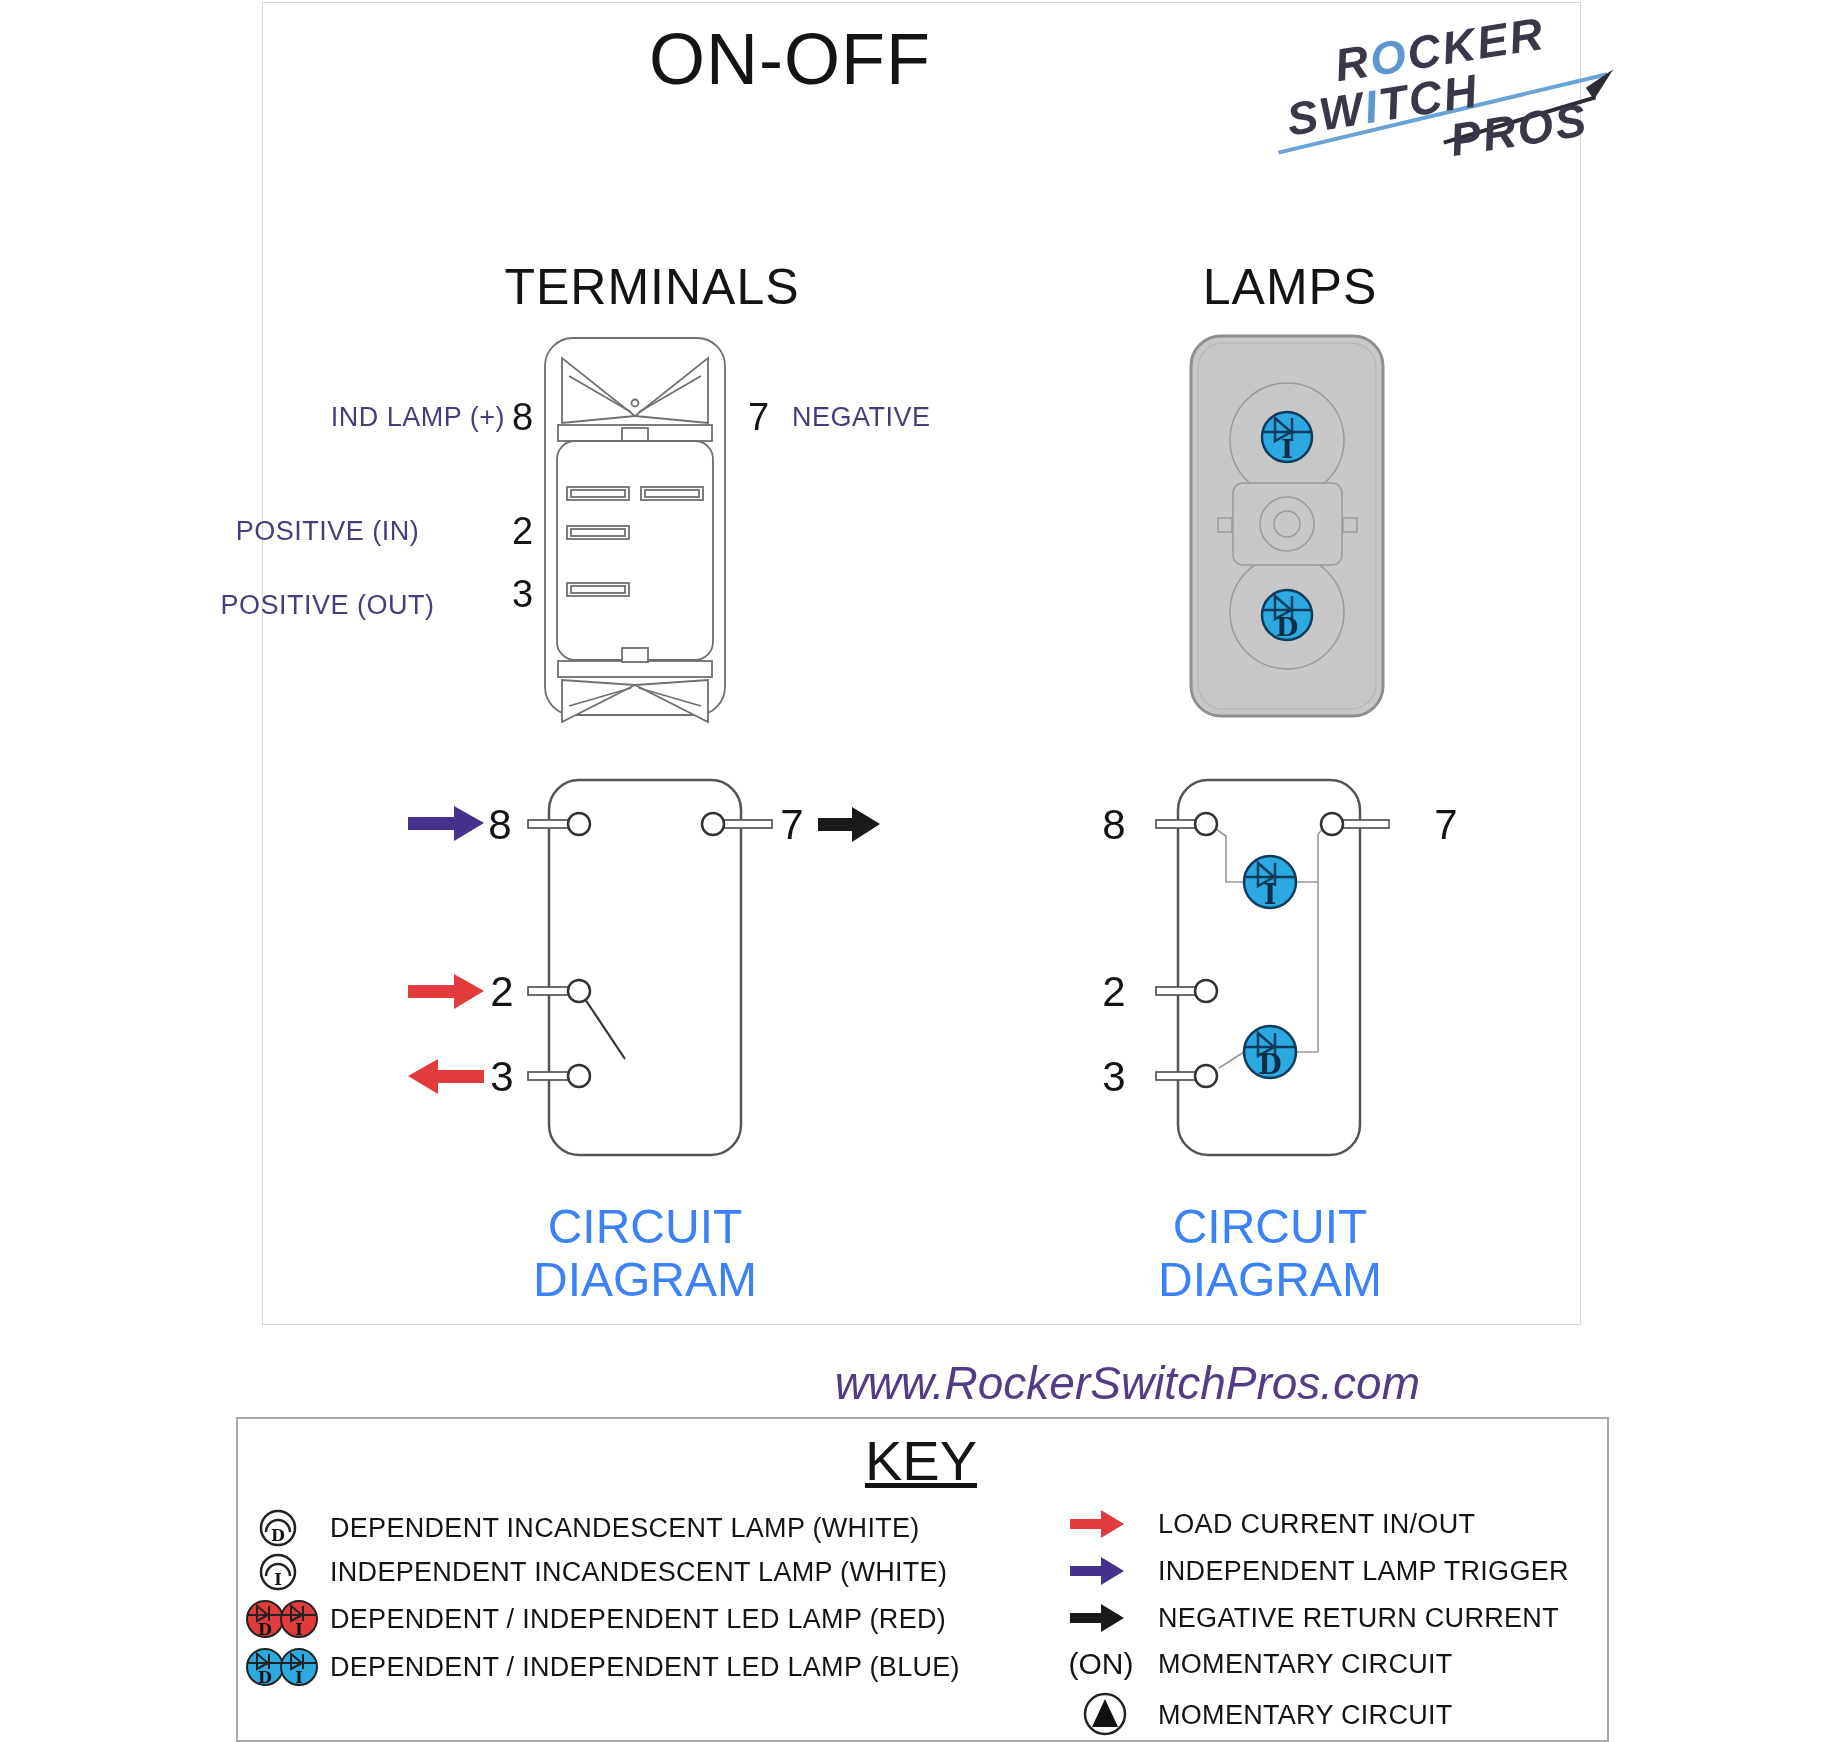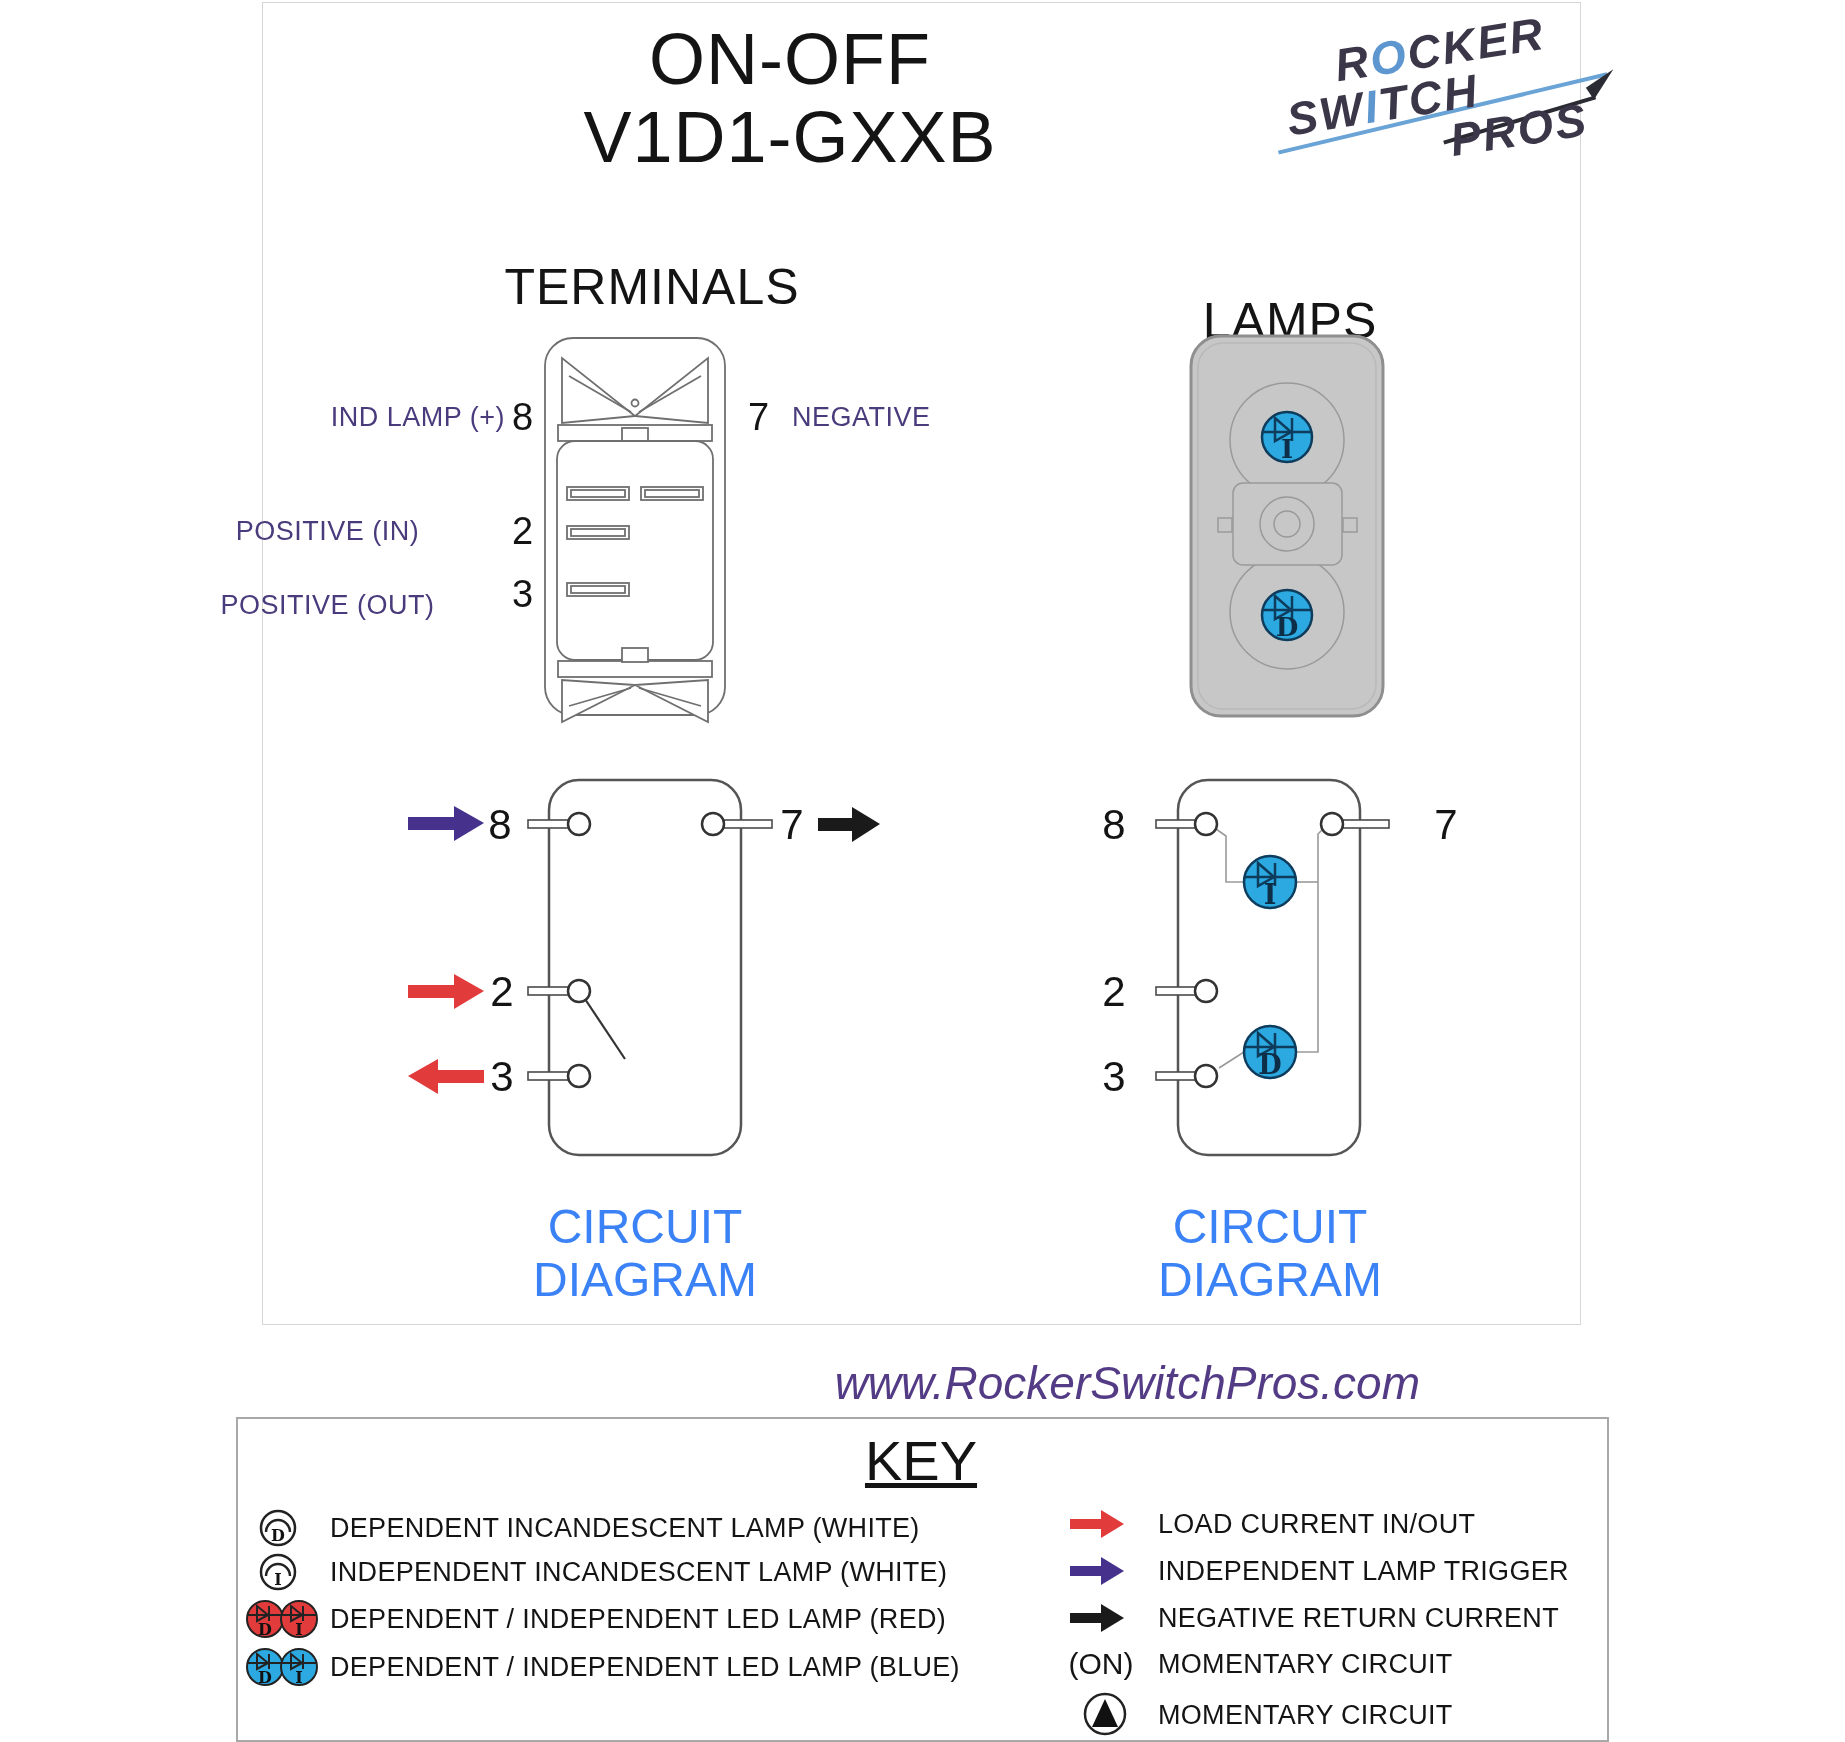--- a/index.html
+++ b/index.html
@@ -62,36 +62,35 @@
 </style>
 </head>
 <body>
 
 <div class="canvas">
 
   <div class="abs main-panel"></div>
 
   <div class="abs page-title">
     <div>ON-OFF</div>
-    <div>V1D1-GXXB</div>
   </div>
 
   <div class="abs logo">
     <svg width="345" height="155" style="position:absolute;left:0;top:0">
       <line x1="0" y1="104" x2="337" y2="78" stroke="#6aa3d6" stroke-width="4"></line>
       <line x1="165" y1="120" x2="322" y2="99" stroke="#2b2b33" stroke-width="4"></line>
       <polygon points="314,88 344,74 320,101" fill="#2b2b33"></polygon>
     </svg>
     <div class="logo-word w1"><span>R</span><span class="logo-blue">O</span><span>CKER</span></div>
     <div class="logo-word w2"><span>SW</span><span class="logo-blue">I</span><span>TCH</span></div>
     <div class="logo-word w3">PROS</div>
   </div>
 
   <div class="abs section-heading" style="left:452px;top:258px;">TERMINALS</div>
-  <div class="abs section-heading" style="left:1090px;top:258px;margin-top:34px;">LAMPS</div>
+  <div class="abs section-heading" style="left:1090px;top:258px;">LAMPS</div>
 
   <div class="abs term-label" style="left:150px;top:402px;width:355px;text-align:right;">IND LAMP (+)</div>
   <div class="abs term-num" style="left:512px;top:396px;width:40px;">8</div>
   <div class="abs term-num" style="left:748px;top:396px;width:40px;">7</div>
   <div class="abs term-label" style="left:792px;top:402px;width:300px;">NEGATIVE</div>
   <div class="abs term-label" style="left:150px;top:516px;width:355px;text-align:center;">POSITIVE (IN)</div>
   <div class="abs term-num" style="left:512px;top:510px;width:40px;">2</div>
   <div class="abs term-label" style="left:150px;top:590px;width:355px;text-align:center;">POSITIVE (OUT)</div>
   <div class="abs term-num" style="left:512px;top:573px;width:40px;">3</div>
 

